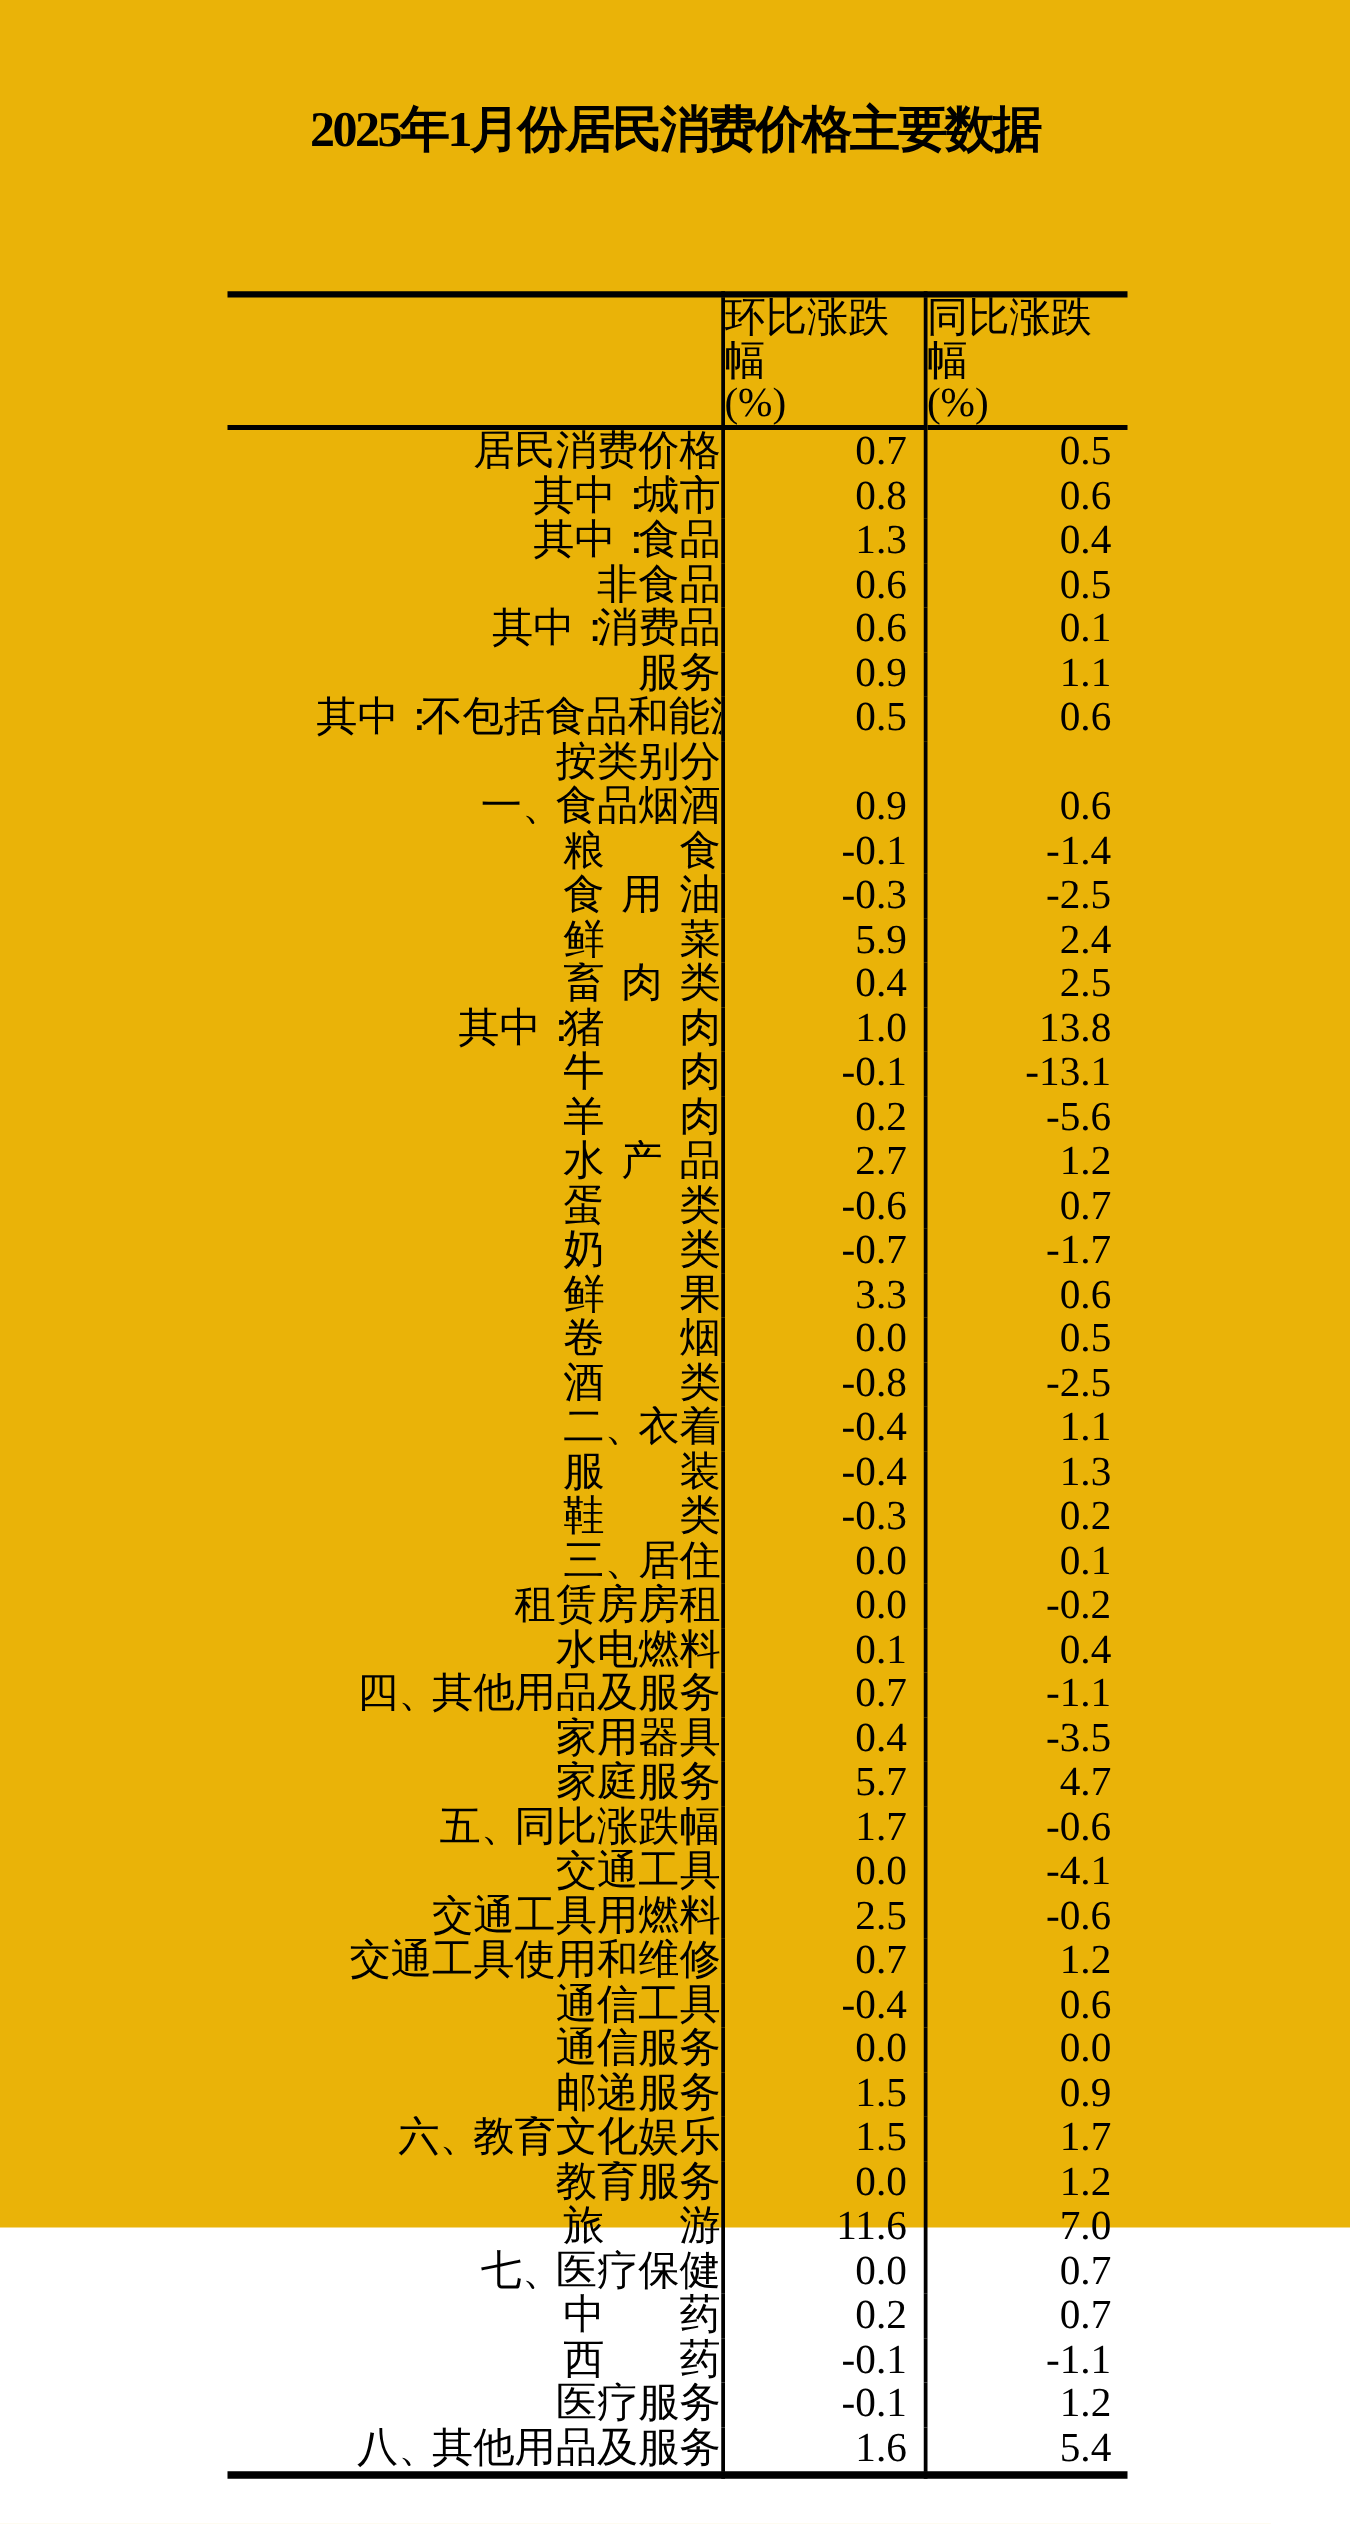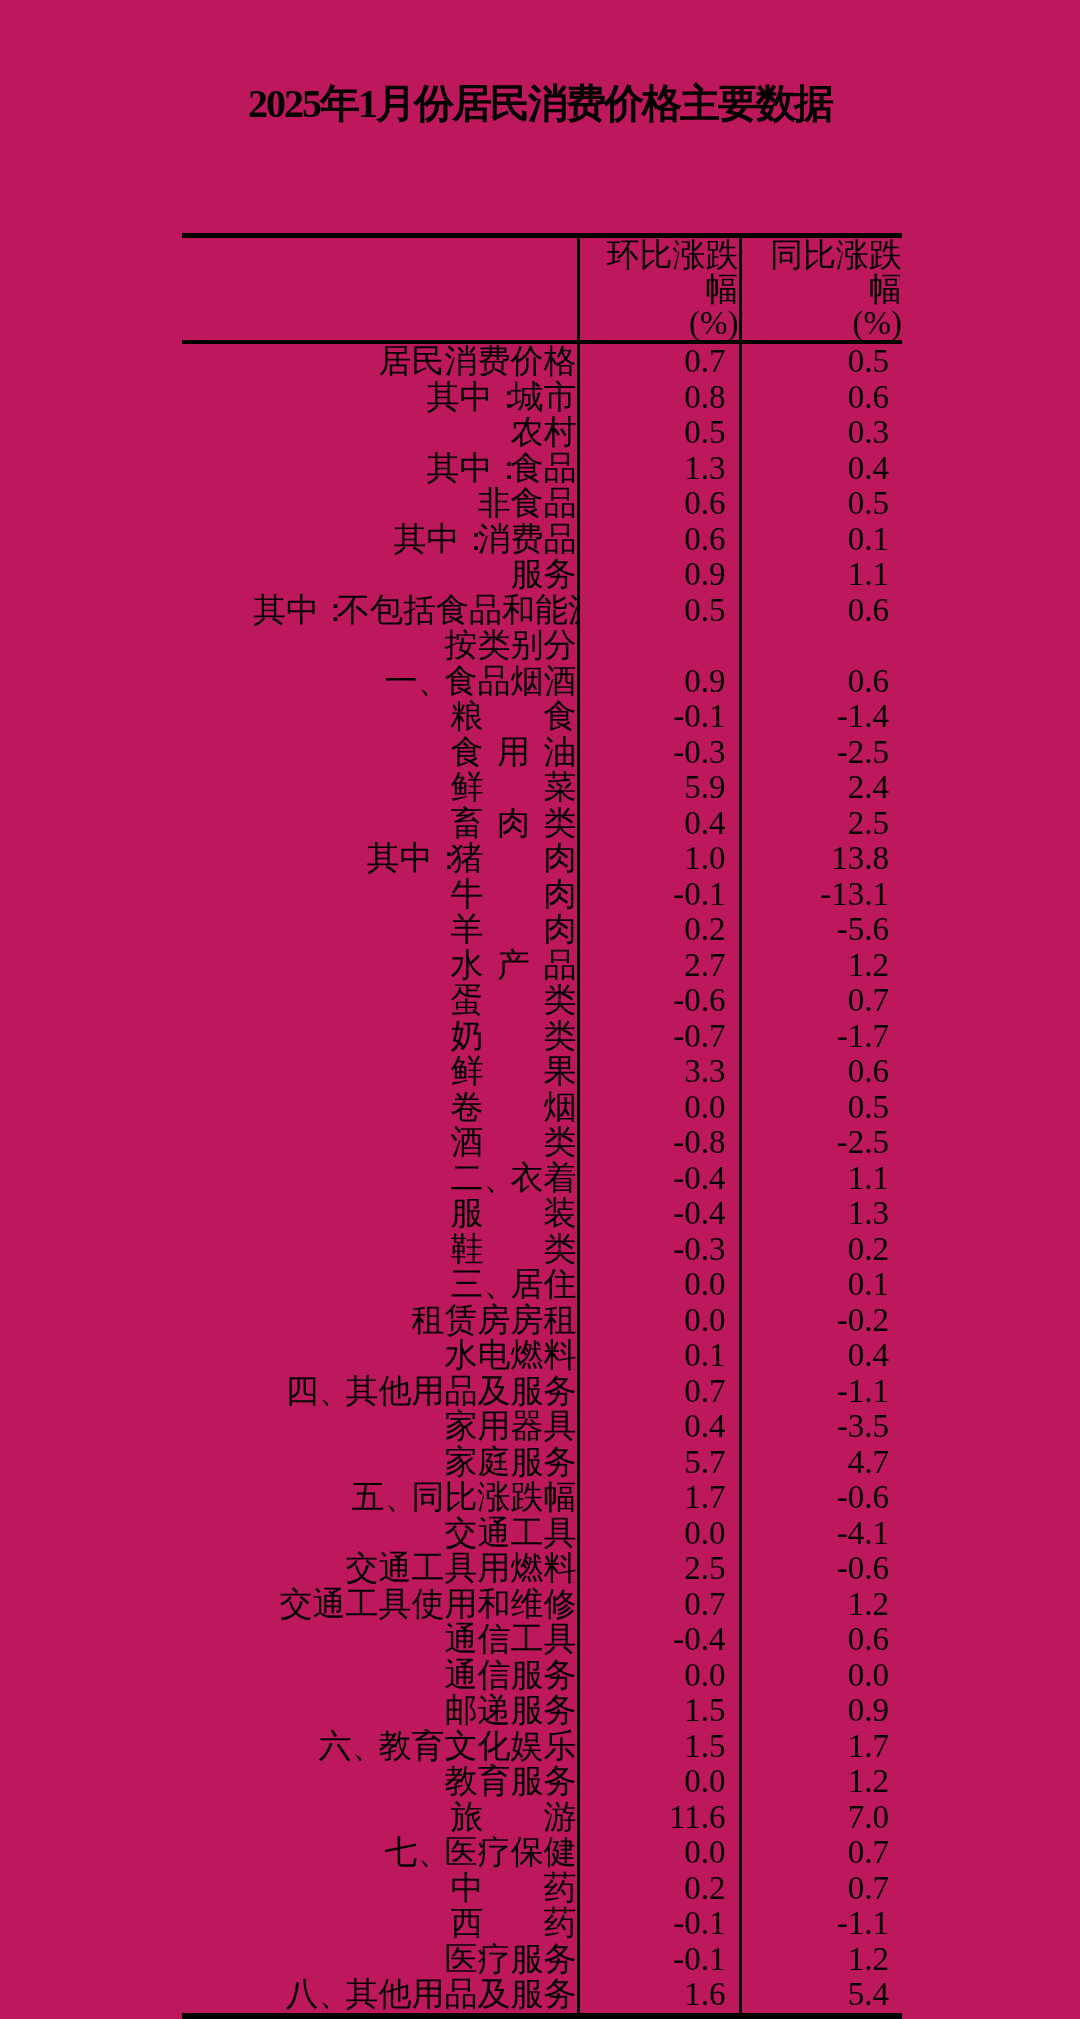--- a/index.html
+++ b/index.html
@@ -8,22 +8,22 @@
     background: #ffffff;
     width: 1080px;
     height: 2019px;
     overflow: hidden;
     color: #000;
     font-family: "Liberation Serif", "DejaVu Serif", serif;
   }
   .page {
     position: relative;
     width: 1080px;
-    height: 2019px;
-    background: #be185d;
+    height: 1782px;
+    background: #eab308;
   }
   h1.title {
     margin: 0;
     padding-top: 78px;
     height: 54px;
     text-align: center;
     font-size: 40px;
     line-height: 52px;
     font-weight: 700;
     letter-spacing: -2px;
@@ -39,21 +39,21 @@
   }
   col.c1 { width: 396px; }
   col.c2 { width: 162px; }
   col.c3 { width: 162px; }
   thead th {
     height: 65px;
     padding: 0;
     border-bottom: 4px solid #000;
     font-weight: 400;
     font-size: 33px;
-    text-align: right;
+    text-align: left;
     vertical-align: middle;
   }
   .vl { border-left: 3px solid #000; }
   thead .hline { line-height: 34px; }
   tbody tr { height: 35.5px; }
   tbody td {
     padding: 0;
     font-size: 33px;
     line-height: 35.5px;
     vertical-align: middle;
@@ -117,27 +117,20 @@
   </tr>
 
   <tr>
     <td class="label-cell i1">
       <span class="prefix pfx-qz">其中：</span><span class="lbl">城市</span>
     </td>
     <td class="num vl">0.8</td>
     <td class="num vl">0.6</td>
   </tr>
 
-  <tr>
-    <td class="label-cell i1b">
-      <span class="lbl">农村</span>
-    </td>
-    <td class="num vl">0.5</td>
-    <td class="num vl">0.3</td>
-  </tr>
 
   <tr>
     <td class="label-cell i1">
       <span class="prefix pfx-qz">其中：</span><span class="lbl">食品</span>
     </td>
     <td class="num vl">1.3</td>
     <td class="num vl">0.4</td>
   </tr>
 
   <tr>

